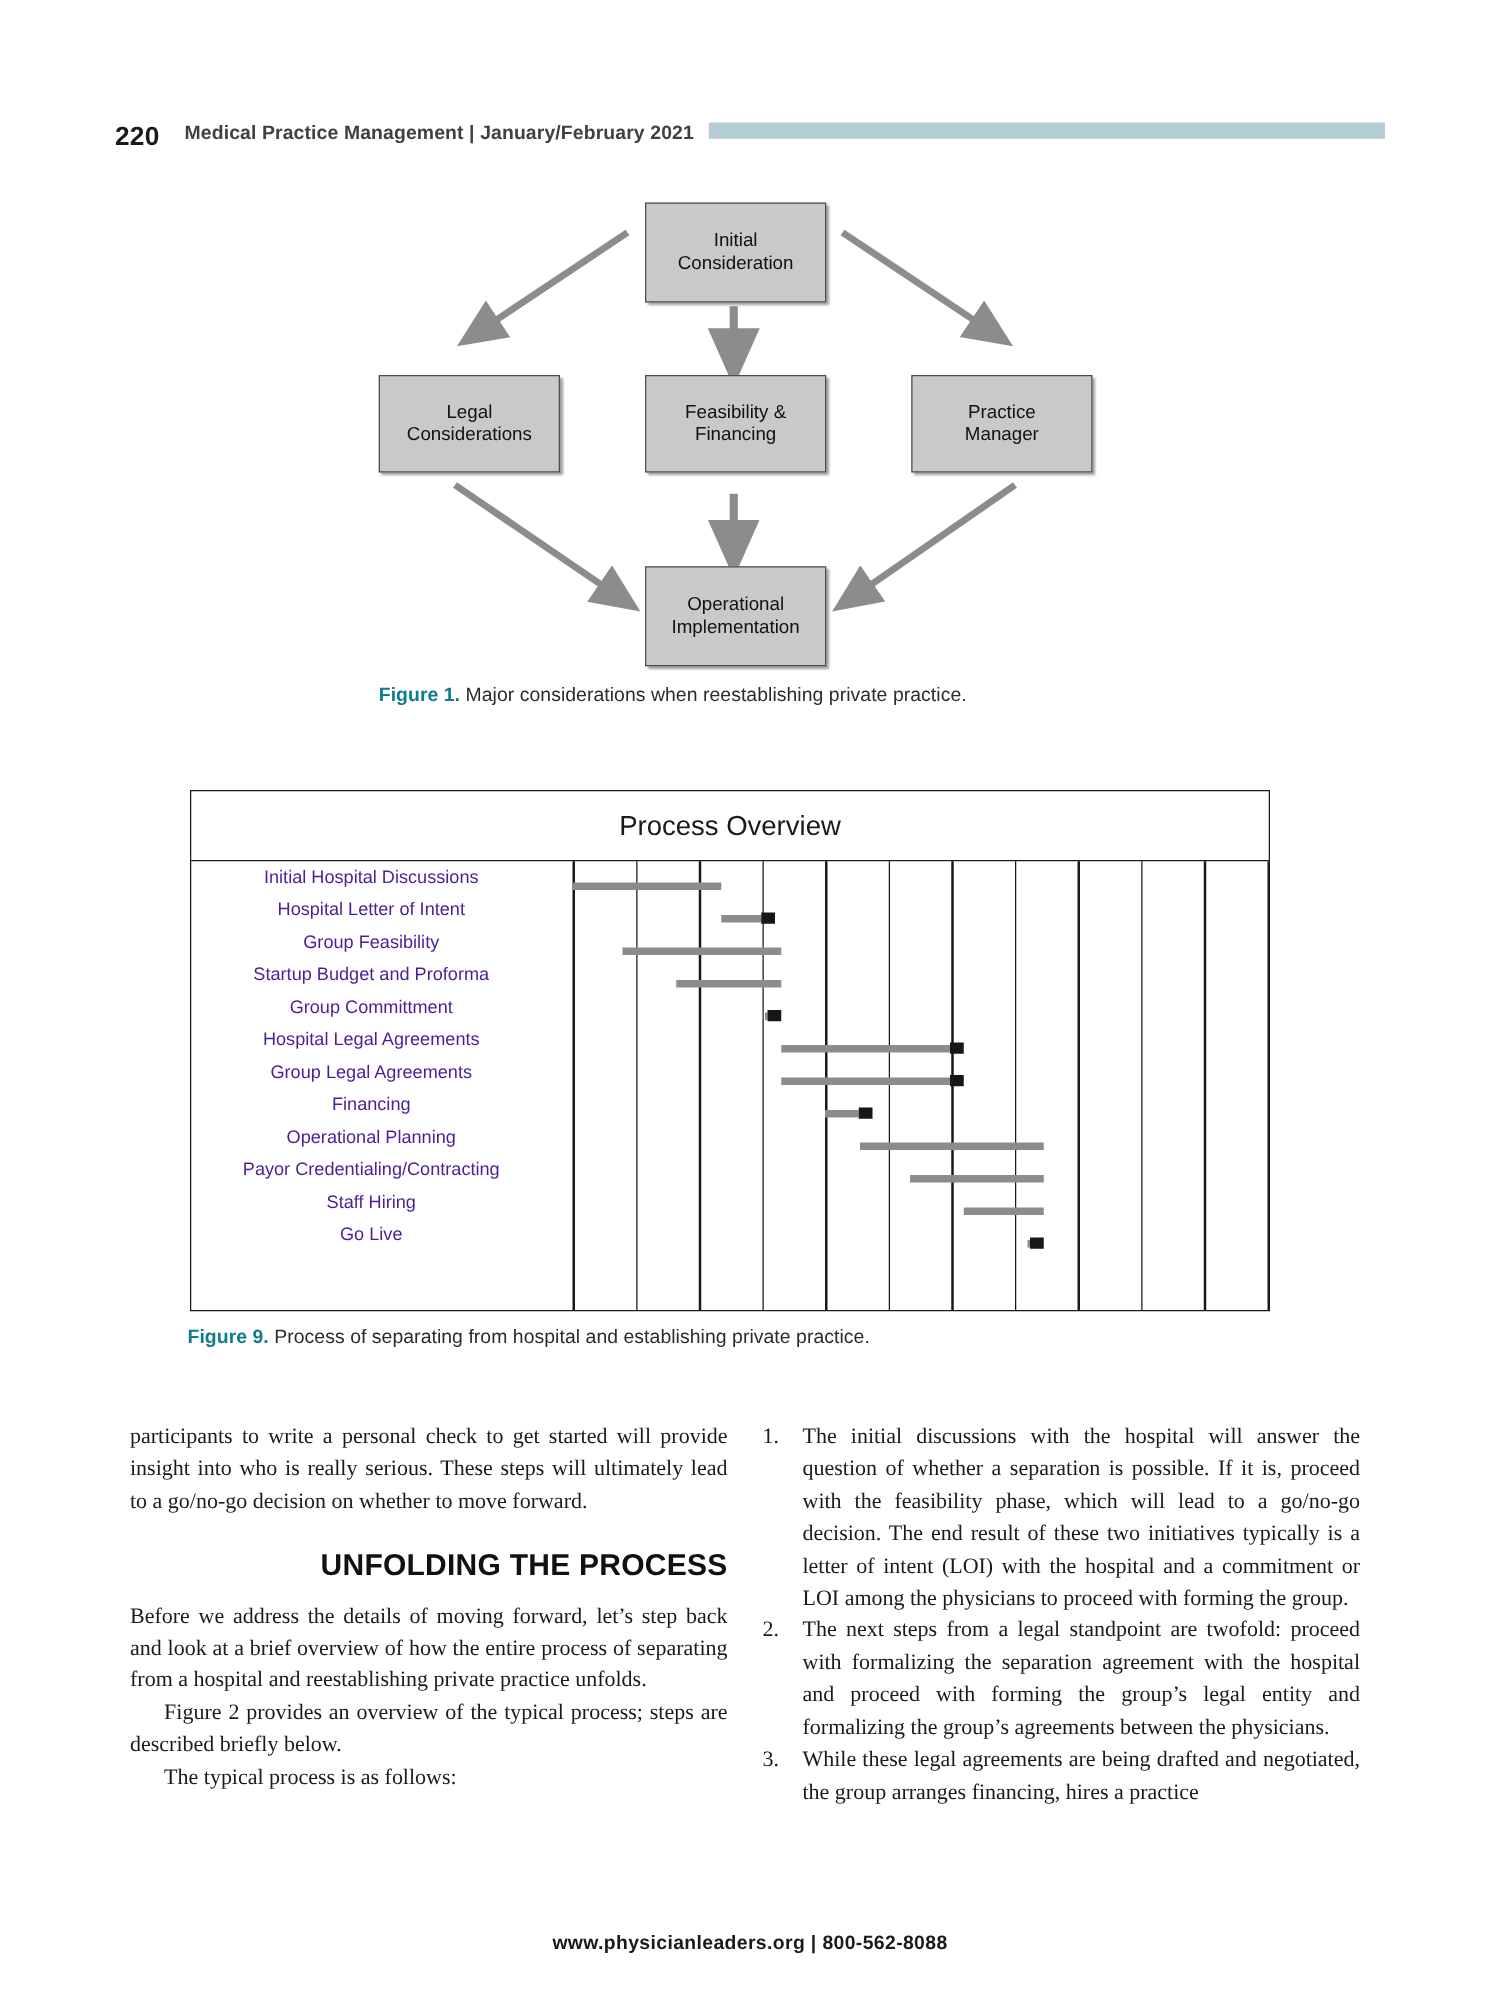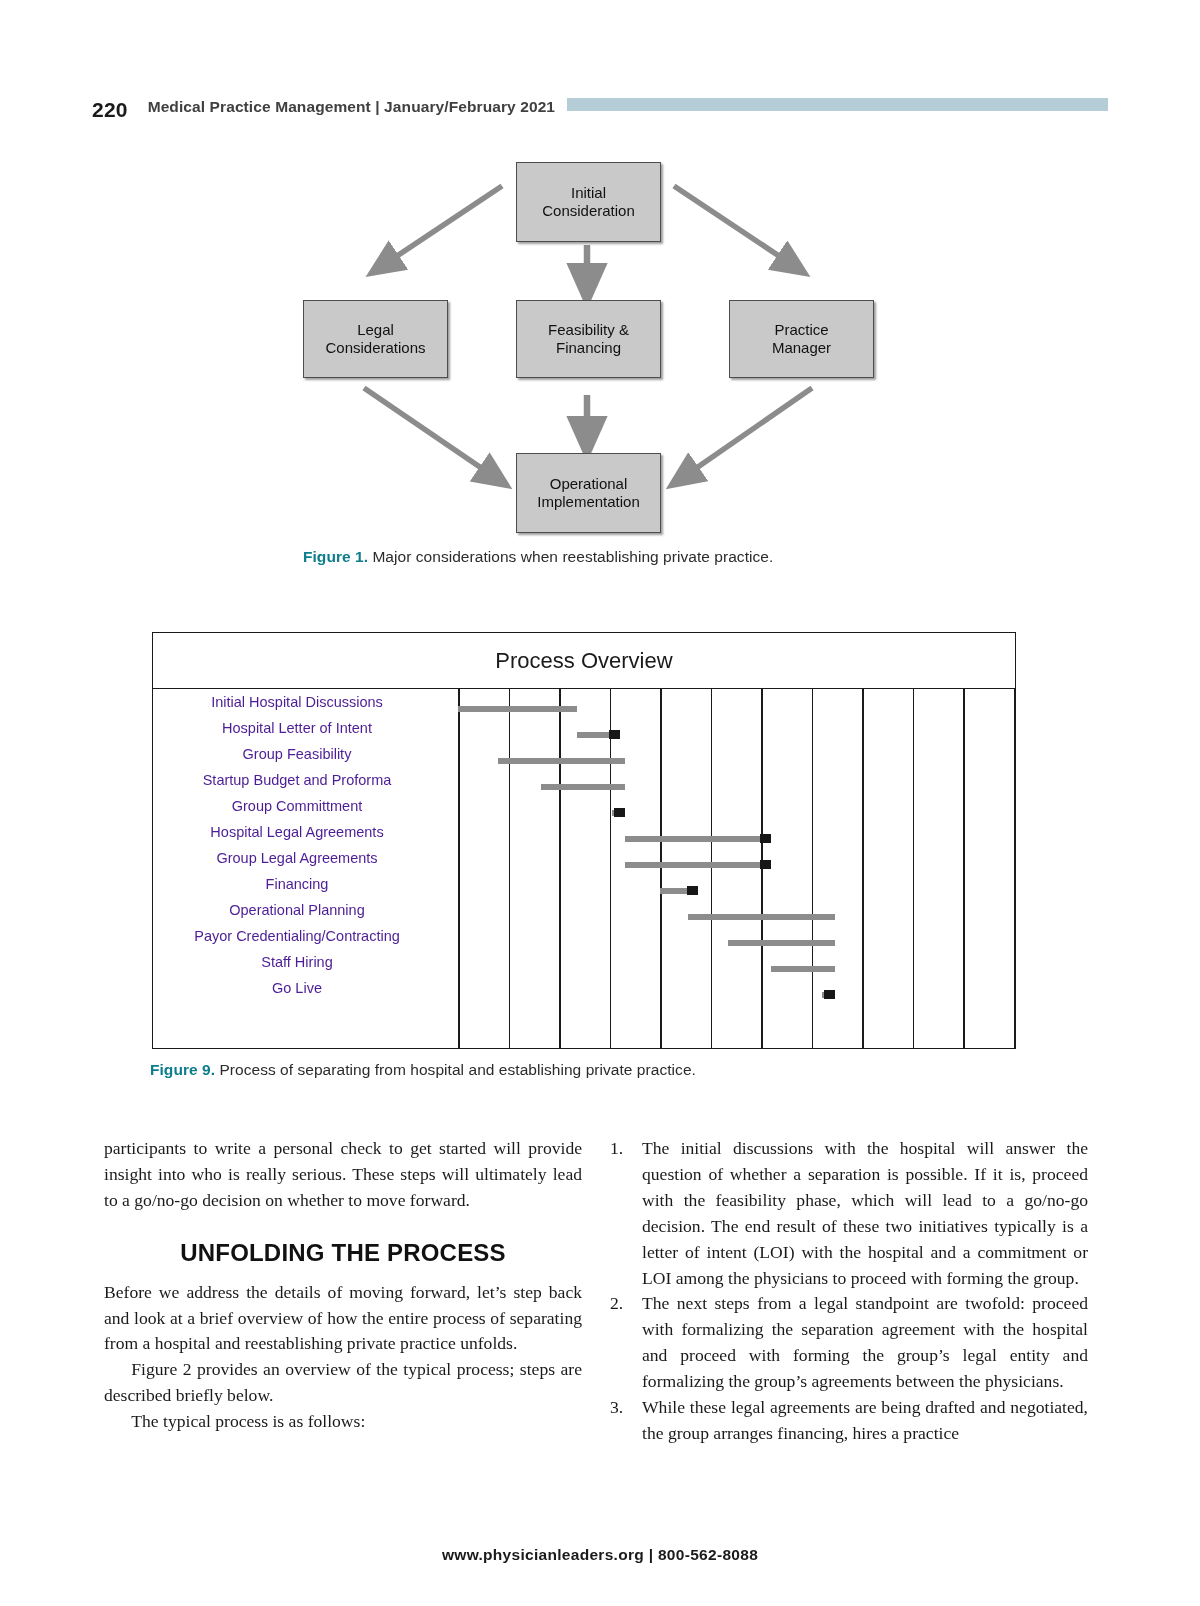--- a/index.html
+++ b/index.html
@@ -118,21 +118,21 @@
   .col p{margin:0;}
   .col p.ind{text-indent:1.55em;}
   #colL{left:92px; top:1136px; width:478px;}
   #colR{left:596px; top:1136px; width:480px;}
 
   h2.sechead{
     font-family:"Liberation Sans", sans-serif;
     font-weight:bold;
     font-size:24px;
     letter-spacing:.2px;
-    text-align:center;
+    text-align:right;
     margin:26px 0 14px 0;
     color:#111;
   }
 
   ol.steps{
     margin:0; padding:0; list-style:none; counter-reset:st;
   }
   ol.steps li{
     counter-increment:st;
     position:relative;

